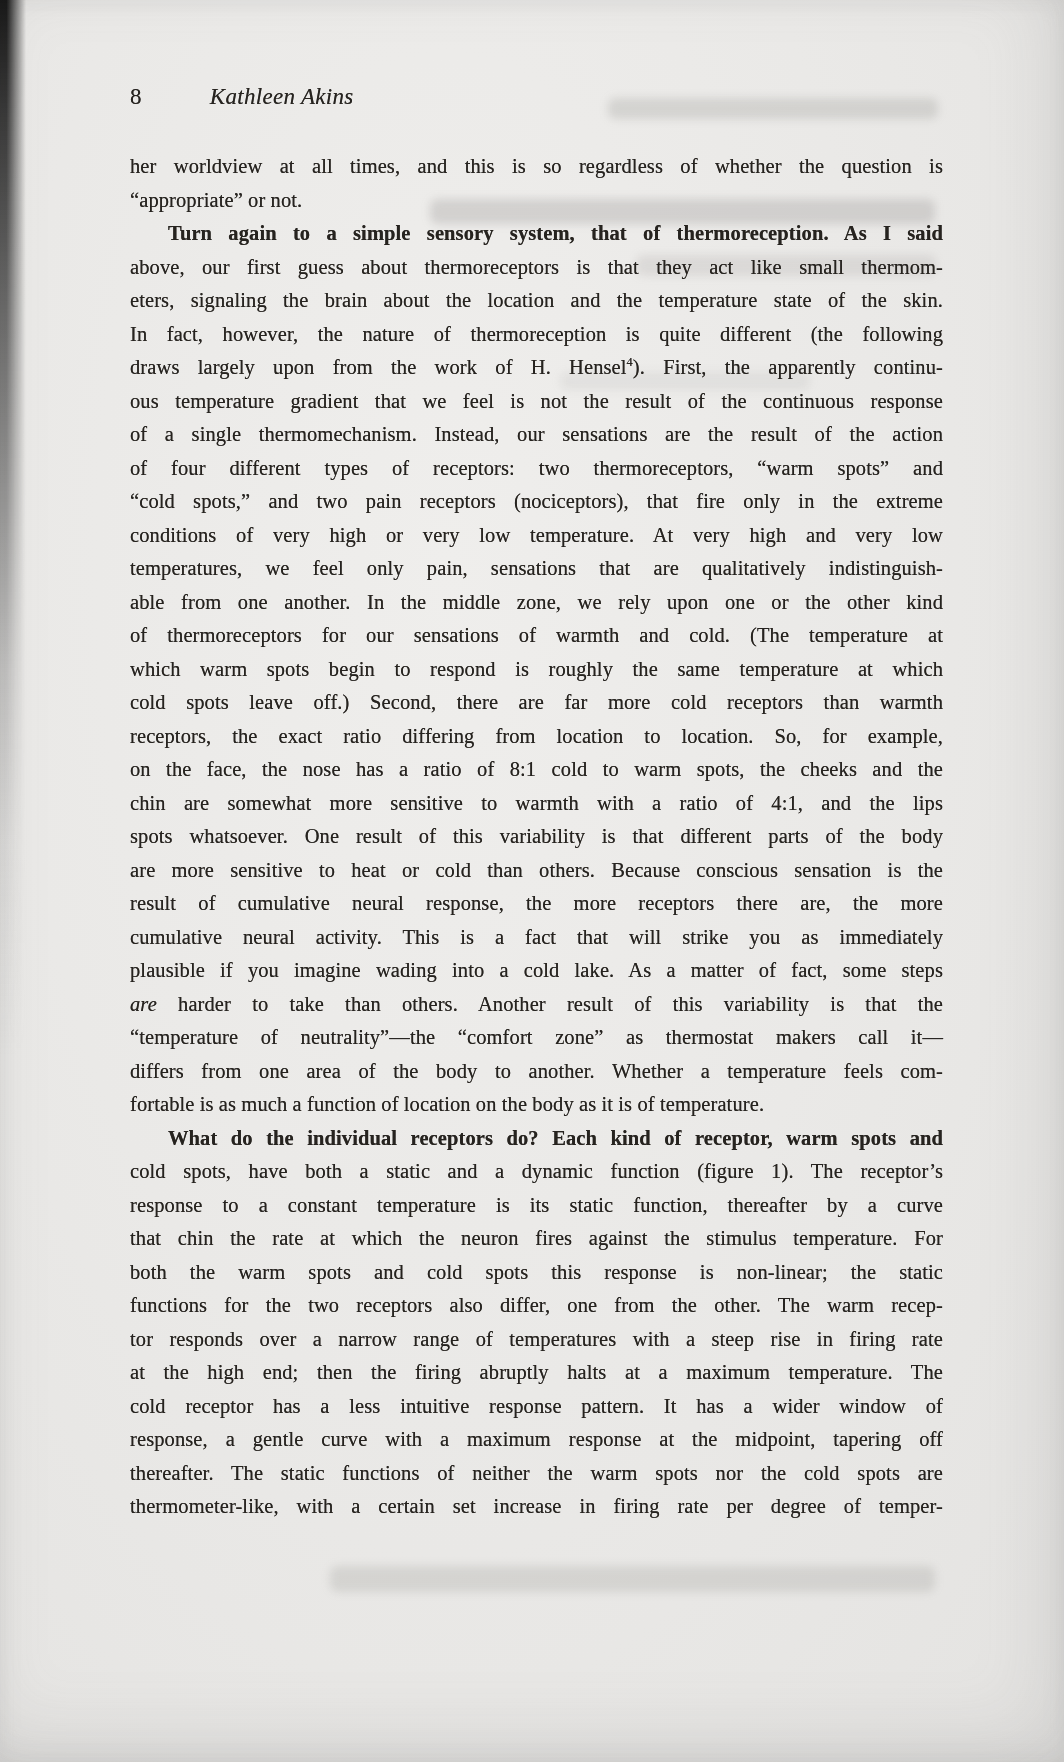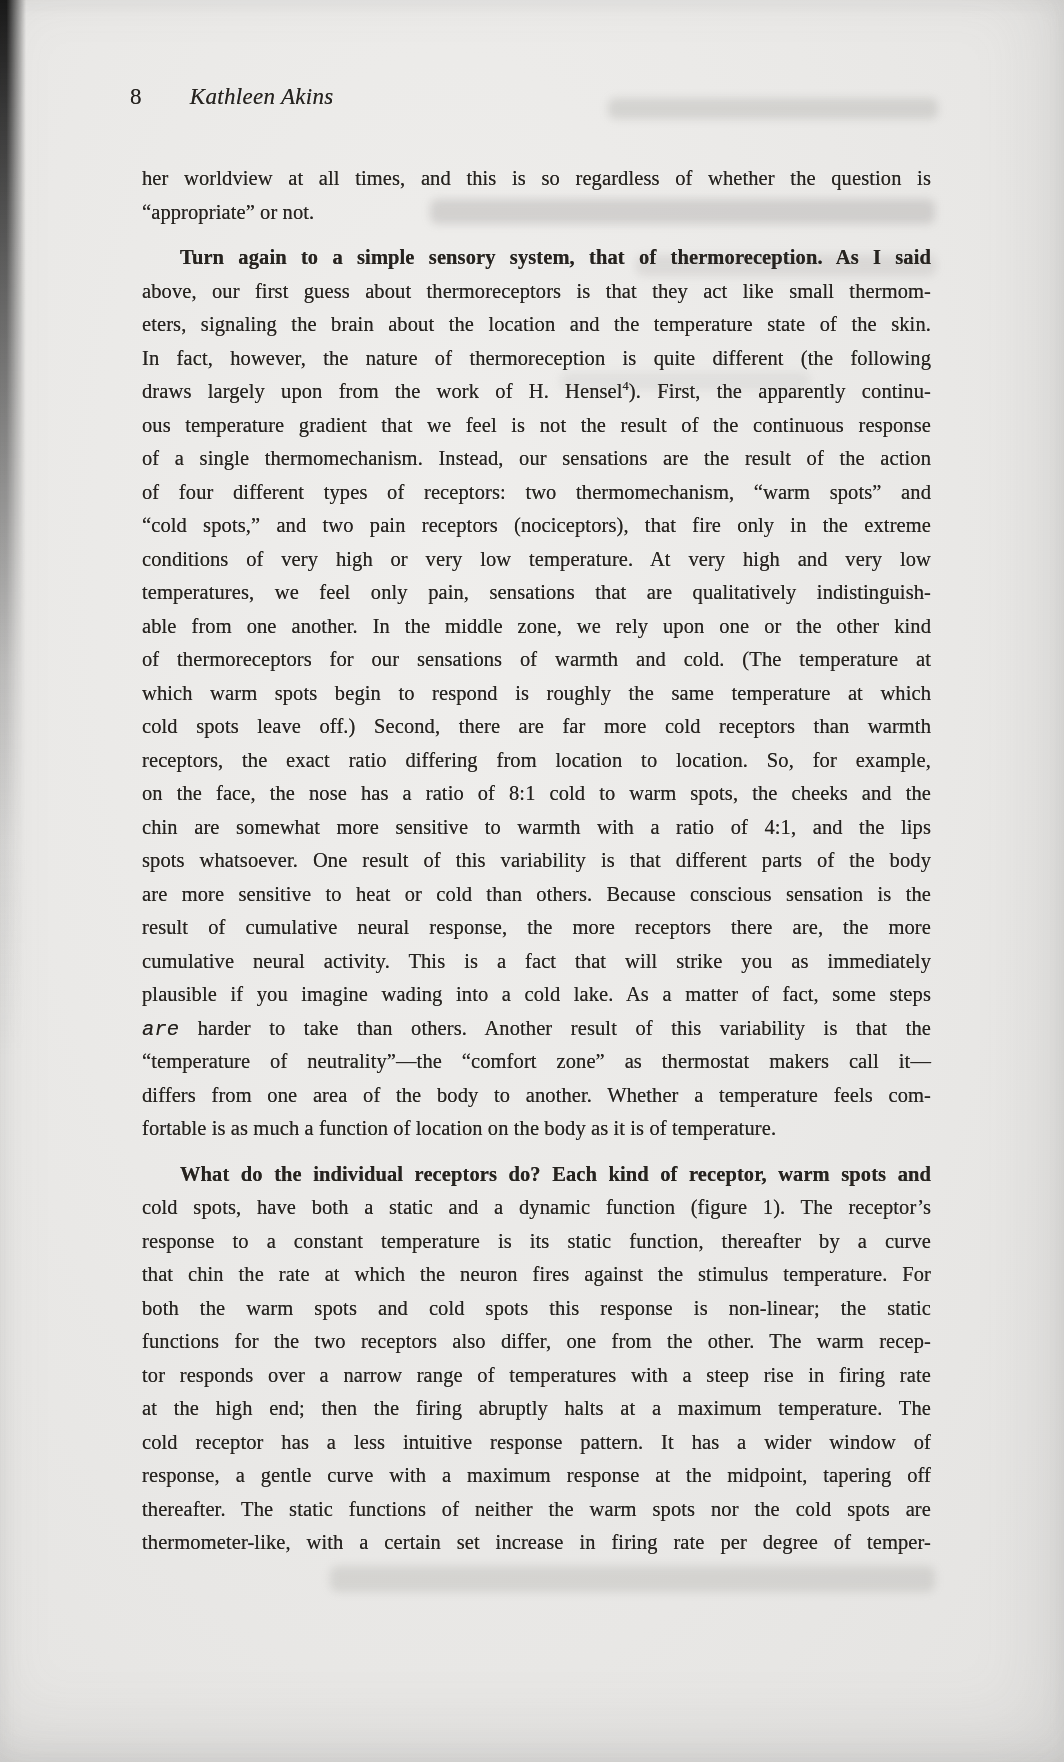--- a/index.html
+++ b/index.html
@@ -46,49 +46,50 @@
     top: 84px;
     display: flex;
     align-items: baseline;
     gap: 48px;
     font-size: 23px;
     letter-spacing: 0.3px;
     text-shadow: 0 0 0.5px rgba(30,30,30,0.65);
   }
   .running-header .head-name {
     font-style: italic;
+    margin-left: 20px;
   }
 
   .text-block {
     position: absolute;
     left: 130px;
     top: 150px;
     width: 813px;
   }
-  .paragraph { margin: 12px; }
+  .paragraph { margin: 0; }
   .line {
     height: 33.5px;
     line-height: 33.5px;
     font-size: 20.5px;
     text-align: justify;
     text-align-last: justify;
     letter-spacing: 0.1px;
     text-shadow: 0 0 0.6px rgba(35,32,28,0.7);
     overflow: visible;
     white-space: nowrap;
   }
   .line.justified { white-space: normal; }
   .line.indent { text-indent: 38px; font-weight: bold; }
   .line.p-last { text-align-last: left; }
   .line sup {
     font-size: 0.6em;
     line-height: 0;
     vertical-align: super;
   }
-  .line i { font-style: italic; font-family: Liberation Mono, monospace; }
+  .line i { font-style: italic; }
 
   
   .ghost {
     position: absolute;
     background: rgba(125,123,120,0.16);
     filter: blur(4px);
     border-radius: 8px;
     pointer-events: none;
   }
   .ghost.g1 { left: 608px; top: 98px;  width: 330px; height: 21px; background: rgba(120,118,115,0.20); }
@@ -121,21 +122,21 @@
         <div class="line justified p-last">“appropriate” or not.</div>
       </div>
       <div class="paragraph">
         <div class="line justified indent">Turn again to a simple sensory system, that of thermoreception. As I said</div>
         <div class="line justified">above, our first guess about thermoreceptors is that they act like small thermom-</div>
         <div class="line justified">eters, signaling the brain about the location and the temperature state of the skin.</div>
         <div class="line justified">In fact, however, the nature of thermoreception is quite different (the following</div>
         <div class="line justified">draws largely upon from the work of H. Hensel<sup>4</sup>). First, the apparently continu-</div>
         <div class="line justified">ous temperature gradient that we feel is not the result of the continuous response</div>
         <div class="line justified">of a single thermomechanism. Instead, our sensations are the result of the action</div>
-        <div class="line justified">of four different types of receptors: two thermomechanism, “warm spots” and</div>
+        <div class="line justified">of four different types of receptors: two thermoreceptors, “warm spots” and</div>
         <div class="line justified">“cold spots,” and two pain receptors (nociceptors), that fire only in the extreme</div>
         <div class="line justified">conditions of very high or very low temperature. At very high and very low</div>
         <div class="line justified">temperatures, we feel only pain, sensations that are qualitatively indistinguish-</div>
         <div class="line justified">able from one another. In the middle zone, we rely upon one or the other kind</div>
         <div class="line justified">of thermoreceptors for our sensations of warmth and cold. (The temperature at</div>
         <div class="line justified">which warm spots begin to respond is roughly the same temperature at which</div>
         <div class="line justified">cold spots leave off.) Second, there are far more cold receptors than warmth</div>
         <div class="line justified">receptors, the exact ratio differing from location to location. So, for example,</div>
         <div class="line justified">on the face, the nose has a ratio of 8:1 cold to warm spots, the cheeks and the</div>
         <div class="line justified">chin are somewhat more sensitive to warmth with a ratio of 4:1, and the lips</div>

